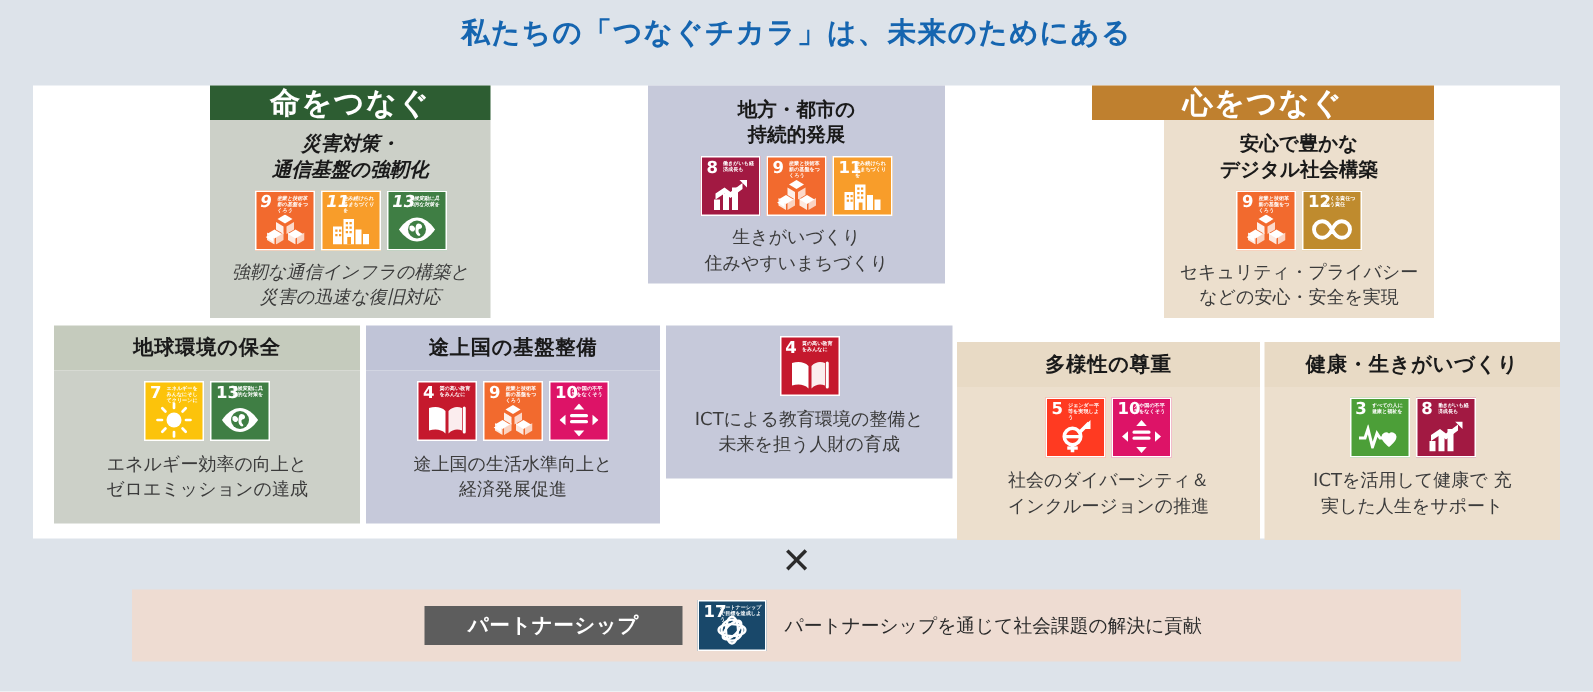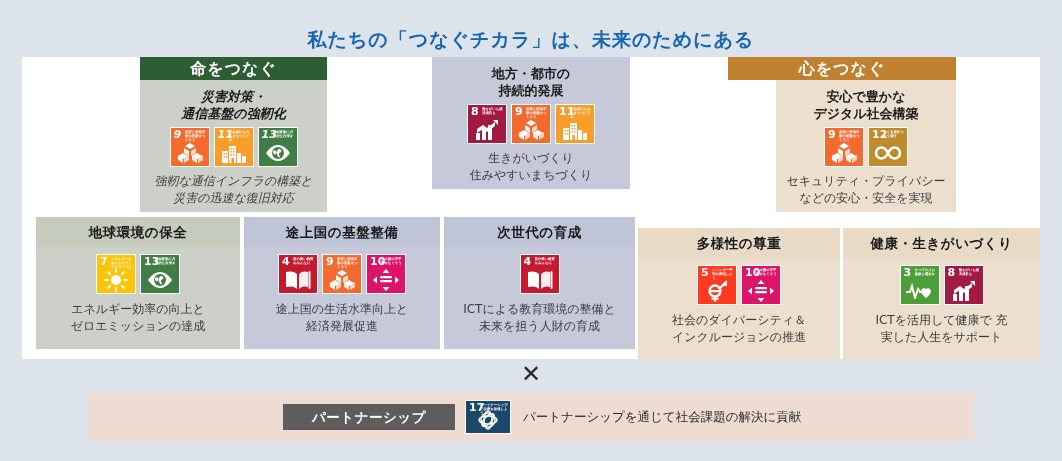--- a/index.html
+++ b/index.html
@@ -11,21 +11,21 @@
     position: relative;
   }
 
   
   .title {
     text-align: center;
     color: #1565b0;
     font-size: 19px;
     font-weight: bold;
     letter-spacing: 1px;
-    padding-top: 26px;
+    padding-top: 9px;
     height: 45px;
     line-height: 26px;
   }
 
   
   .panel {
     position: absolute;
     left: 22px; top: 57px;
     width: 1018px; height: 302px;
     background: #ffffff;
@@ -36,21 +36,21 @@
     position: absolute;
     left: 0; top: 0;
     width: 1018px; height: 155px;
   }
   .col {
     position: absolute;
     top: 0;
   }
   .col-head {
     color: #ffffff;
-    font-size: 16px;
+    font-size: 20px;
     font-weight: bold;
     text-align: center;
     line-height: 23px;
     height: 23px;
     letter-spacing: 1px;
   }
   .col-body {
     padding-top: 8px;
     text-align: center;
     height: 132px;
@@ -469,21 +469,20 @@
                     <rect x="7" y="11" width="12" height="2.2" rx="1"></rect>
                   </g>
                 </svg>
               </span>
             </div>
           </div>
           <div class="card-desc"><span>途上国の生活水準向上と</span><br><span>経済発展促進</span></div>
         </div>
       </div>
       <div class="card c-blue" style="left: 422px; width: 191px;">
-        <div class="card-head">次世代の育成</div>
         <div class="card-body">
           <div class="icons">
             <div class="sdg" style="background: rgb(197, 25, 45);">
               <span class="num">4</span>
               <span class="cap">質の高い教育をみんなに</span>
               <span class="glyph">
                 <svg width="26" height="20" viewBox="0 0 26 20">
                   <g style="fill:#fff;stroke:none">
         <path d="M12 4C9 1 5 1 1 2v15c4-1 8-1 11 2z"></path>
         <path d="M14 4c3-3 6-3 9-2v15c-3-1-6-1-9 2z" opacity=".92"></path>

